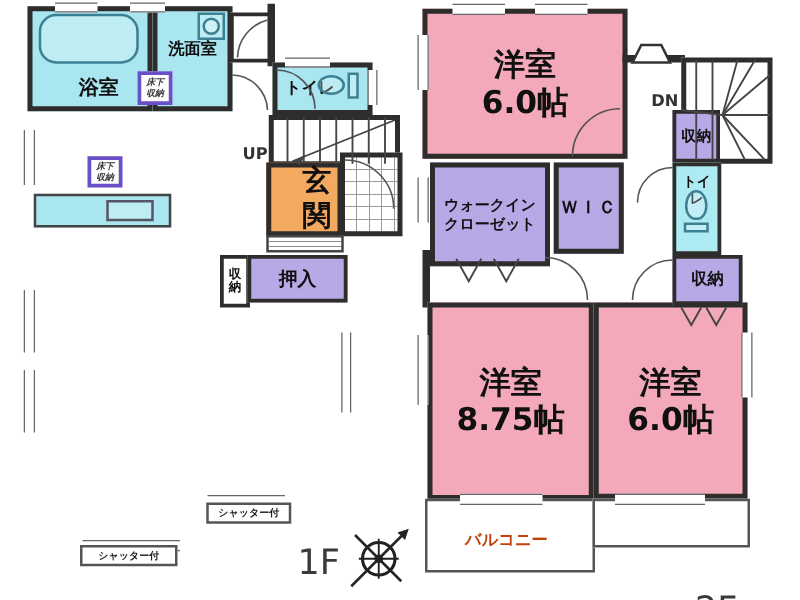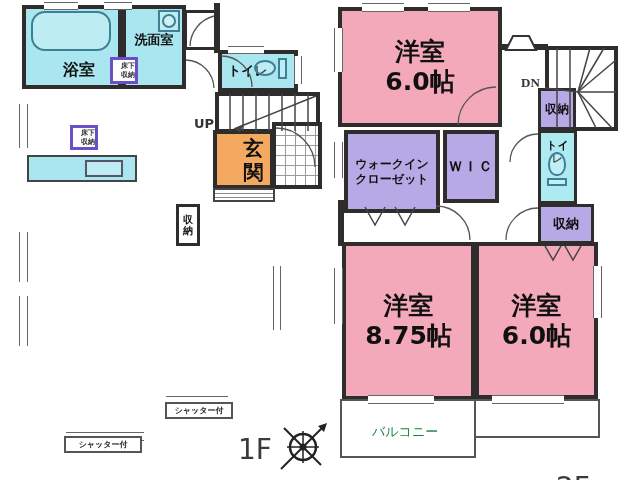--- a/index.html
+++ b/index.html
@@ -8,28 +8,28 @@
 
   .room{position:absolute;box-sizing:border-box;border:4px solid #2e2d2b;
         display:flex;align-items:center;justify-content:center;text-align:center;
         font-weight:700;color:#101010;white-space:pre-line;line-height:1.2;}
   .b3{border-width:3px;}
   .b2{border-width:2px;}
   .nolbl{font-size:0;}
   .patch{position:absolute;background:#fff;}
   .wall{position:absolute;background:#2e2d2b;}
 
-  .freelabel{position:absolute;font-weight:400;color:#15803d;white-space:pre-line;text-align:center;}
+  .freelabel{position:absolute;font-weight:700;color:#c2410c;white-space:pre-line;text-align:center;}
 
   .win-h{position:absolute;background:#fff;border-top:1px solid #666;border-bottom:1px solid #666;box-sizing:border-box;z-index:6;}
   .win-v{position:absolute;background:#fff;border-left:1px solid #666;border-right:1px solid #666;box-sizing:border-box;z-index:6;}
 
   .underfloor{position:absolute;box-sizing:border-box;background:#fdfdfd;border:3px solid #6a4fc8;
               font-size:7px;font-weight:700;color:#333;line-height:1.15;display:flex;
-              align-items:center;justify-content:flex-end;text-align:center;white-space:pre-line;z-index:7;}
+              align-items:center;justify-content:center;text-align:center;white-space:pre-line;z-index:7;font-style:italic;}
 
   .shutter{position:absolute;box-sizing:border-box;background:#fff;border:2px solid #555;
            font-size:8px;font-weight:700;color:#222;display:flex;align-items:center;
            justify-content:center;z-index:7;}
 
   .icon-outline{position:absolute;box-sizing:border-box;border:2px solid #3d7f93;background:rgba(255,255,255,0.25);}
 
   #overlay{position:absolute;left:0;top:0;z-index:8;pointer-events:none;}
 
   .tatami{position:absolute;background:#6cc46c;}
@@ -76,32 +76,35 @@
   </div>
   <div class="icon-outline" style="left:254px;top:60px;width:22px;height:16px;border-radius:50%;z-index:3;"></div>
   <div class="icon-outline" style="left:278px;top:58px;width:9px;height:21px;z-index:3;"></div>
 
   <div class="room nolbl" style="left:215px;top:92px;width:105px;height:41px;background:#fff;"></div>
   <div class="freelabel" style="left:194px;top:101px;font-size:13px;color:#333;font-weight:600;text-align:right;">
     <span>UP</span>
   </div>
 
   <div class="room" style="left:213px;top:130px;width:61px;height:59px;background:#f3a95f;">
-    <span style="font-size:20px;margin-left:20px;">玄関</span>
+    <span style="font-size:23px;margin-left:20px;">玄関</span>
   </div>
 
   <div class="room nolbl porch" style="left:272px;top:122px;width:50px;height:67px;"></div>
 
   <div class="room b2 nolbl step" style="left:213px;top:188px;width:62px;height:14px;border-color:#444;"></div>
 
   <div class="room b3" style="left:176px;top:204px;width:24px;height:42px;background:#fff;">
     <span style="font-size:10px;line-height:1.1;">収
 納</span>
   </div>
 
+  <div class="room b3" style="left:198px;top:204px;width:80px;height:38px;background:#b7a8e6;">
+    <span style="font-size:15px;">押入</span>
+  </div>
 
 
   <div class="shutter" style="left:165px;top:402px;width:68px;height:17px;">
     <span>シャッター付</span>
   </div>
   <div class="shutter" style="left:64px;top:436px;width:78px;height:17px;">
     <span>シャッター付</span>
   </div>
 
   <div class="freelabel" style="left:238px;top:400px;font-size:28px;font-weight:400;color:#3a3a3a;">
@@ -110,21 +113,21 @@
 
   <div class="room" style="left:338px;top:7px;width:164px;height:120px;background:#f3a9b9;">
     <span style="font-size:25px;">洋室
 6.0帖</span>
   </div>
 
   <div class="wall" style="left:498px;top:44px;width:50px;height:6px;"></div>
   <div class="wall" style="left:338px;top:200px;width:6px;height:46px;"></div>
 
   <div class="room nolbl" style="left:545px;top:46px;width:73px;height:85px;background:#fff;"></div>
-  <div class="freelabel" style="left:521px;top:59px;font-size:13px;color:#333;font-weight:600;font-family:Liberation Serif, serif;">
+  <div class="freelabel" style="left:521px;top:59px;font-size:13px;color:#333;font-weight:600;">
     <span>DN</span>
   </div>
 
   <div class="room b3" style="left:538px;top:88px;width:38px;height:42px;background:#b7a8e6;z-index:4;">
     <span style="font-size:12px;">収納</span>
   </div>
 
   <div class="room b3" style="left:538px;top:130px;width:39px;height:74px;background:#aeeaf2;flex-direction:column;justify-content:flex-start;z-index:4;">
     <span style="font-size:11px;margin-top:6px;">トイレ</span>
   </div>

